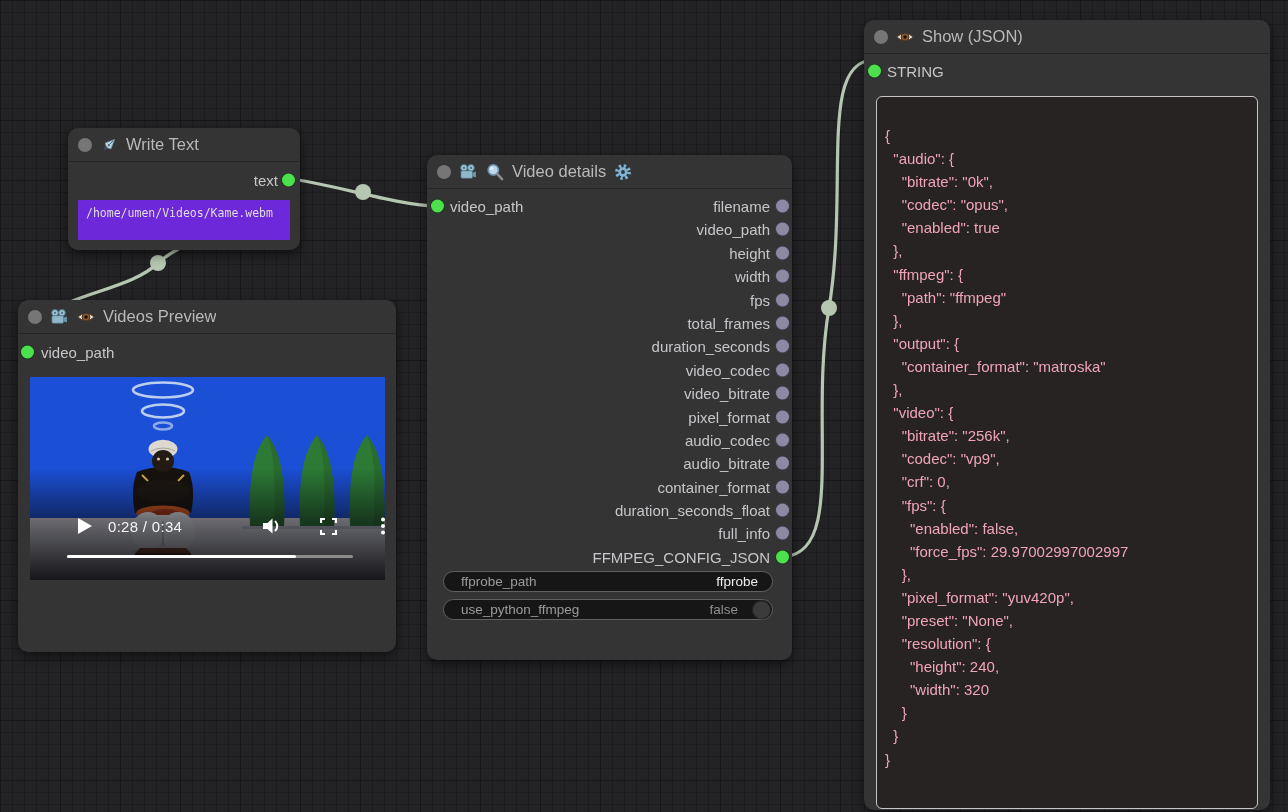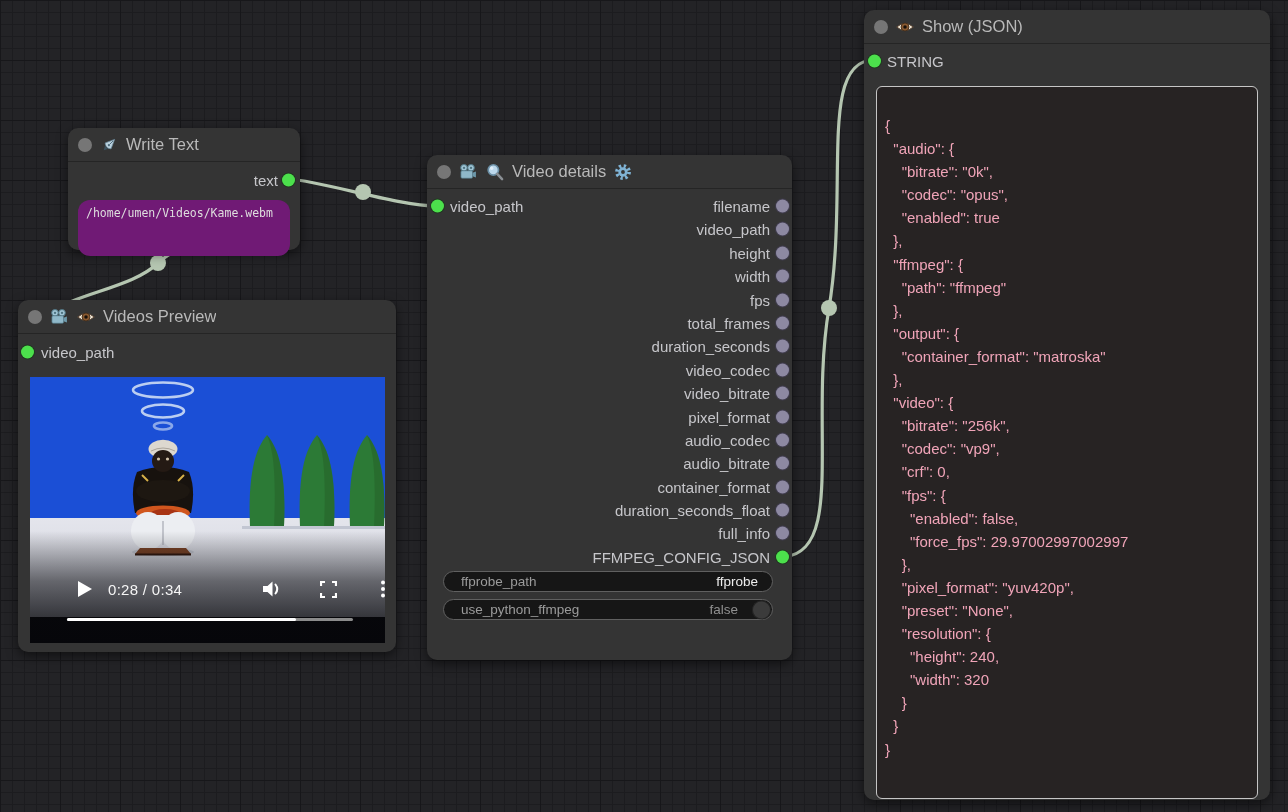--- a/index.html
+++ b/index.html
@@ -40,32 +40,32 @@
 
   .port-row{ position:absolute; height:23.4px; left:0; right:0; font-size:15px; color:#c6c6ca; }
   .port-row .in-label{ position:absolute; left:23px; top:50%; transform:translateY(-50%); }
   .port-row .out-label{ position:absolute; right:22px; top:50%; transform:translateY(-50%); }
 
   
   #node-write-text{ left:68px; top:128px; width:232px; height:122px; }
   #node-write-text .out-row{ top:40px;text-align:right; }
   #node-write-text .port-dot{ right:5px; }
   .text-widget{
-    position:absolute; left:10px; top:72px; width:212px; height:56px;
-    background:#701a75; border-radius:12px; padding:6px 8px;
+    position:absolute; left:10px; top:72px; width:212px; height:40px;
+    background:#6d28d9; border-radius:1px; padding:6px 8px;
     font-family:"DejaVu Sans Mono", monospace; font-size:11.5px; color:#dedede;
     line-height:14px; overflow:hidden; white-space:nowrap;
   }
 
   
   #node-video-preview{ left:18px; top:300px; width:378px; height:352px; }
   #node-video-preview .in-row{ top:40.5px; }
   #node-video-preview .port-dot{ left:3px; }
   .video-box{
-    position:absolute; left:12px; top:77px; width:355px; height:266px;
+    position:absolute; left:12px; top:77px; width:355px; height:203px;
     background:#06070a; overflow:hidden;
   }
   .video-scene{ position:absolute; inset:0; }
   .controls-overlay{
     position:absolute; left:0; right:0; bottom:0; height:112px;
     background:linear-gradient(to bottom, rgba(8,8,12,0) 0%, rgba(8,8,12,.55) 45%, rgba(6,6,10,.92) 100%);
   }
   .controls-row{
     position:absolute; left:0; right:0; bottom:36px; height:36px;
     display:flex; align-items:center; color:#f2f2f2;
@@ -96,21 +96,21 @@
   .widget-pill .w-label{ position:absolute; left:17px; color:#9b9b9b; }
   .widget-pill .w-value{ position:absolute; right:14px; color:#ededed; }
   .widget-pill .w-value.dim{ color:#8f8f8f; right:34px; }
   .toggle-knob{
     position:absolute; right:1px; top:50%; transform:translateY(-50%);
     width:19px; height:19px; border-radius:50%; background:#3b3b3b;
     box-shadow:inset 0 0 0 1px rgba(0,0,0,.4);
   }
 
   
-  #node-show-json{ left:864px; top:10px; width:406px; height:790px; }
+  #node-show-json{ left:864px; top:20px; width:406px; height:790px; }
   #node-show-json .in-row{ top:39px; }
   #node-show-json .port-dot{ left:4px; }
   .json-box{
     position:absolute; left:12px; top:76px; width:382px; height:713px;
     background:#272323; border:1px solid #c6c6c6; border-radius:6px;
     padding:27px 12px 12px 8px; overflow:hidden;
   }
   .json-box pre{
     font-family:"Liberation Sans", sans-serif;
     font-size:15px; line-height:23.1px; color:#f0a4b8; white-space:pre;

